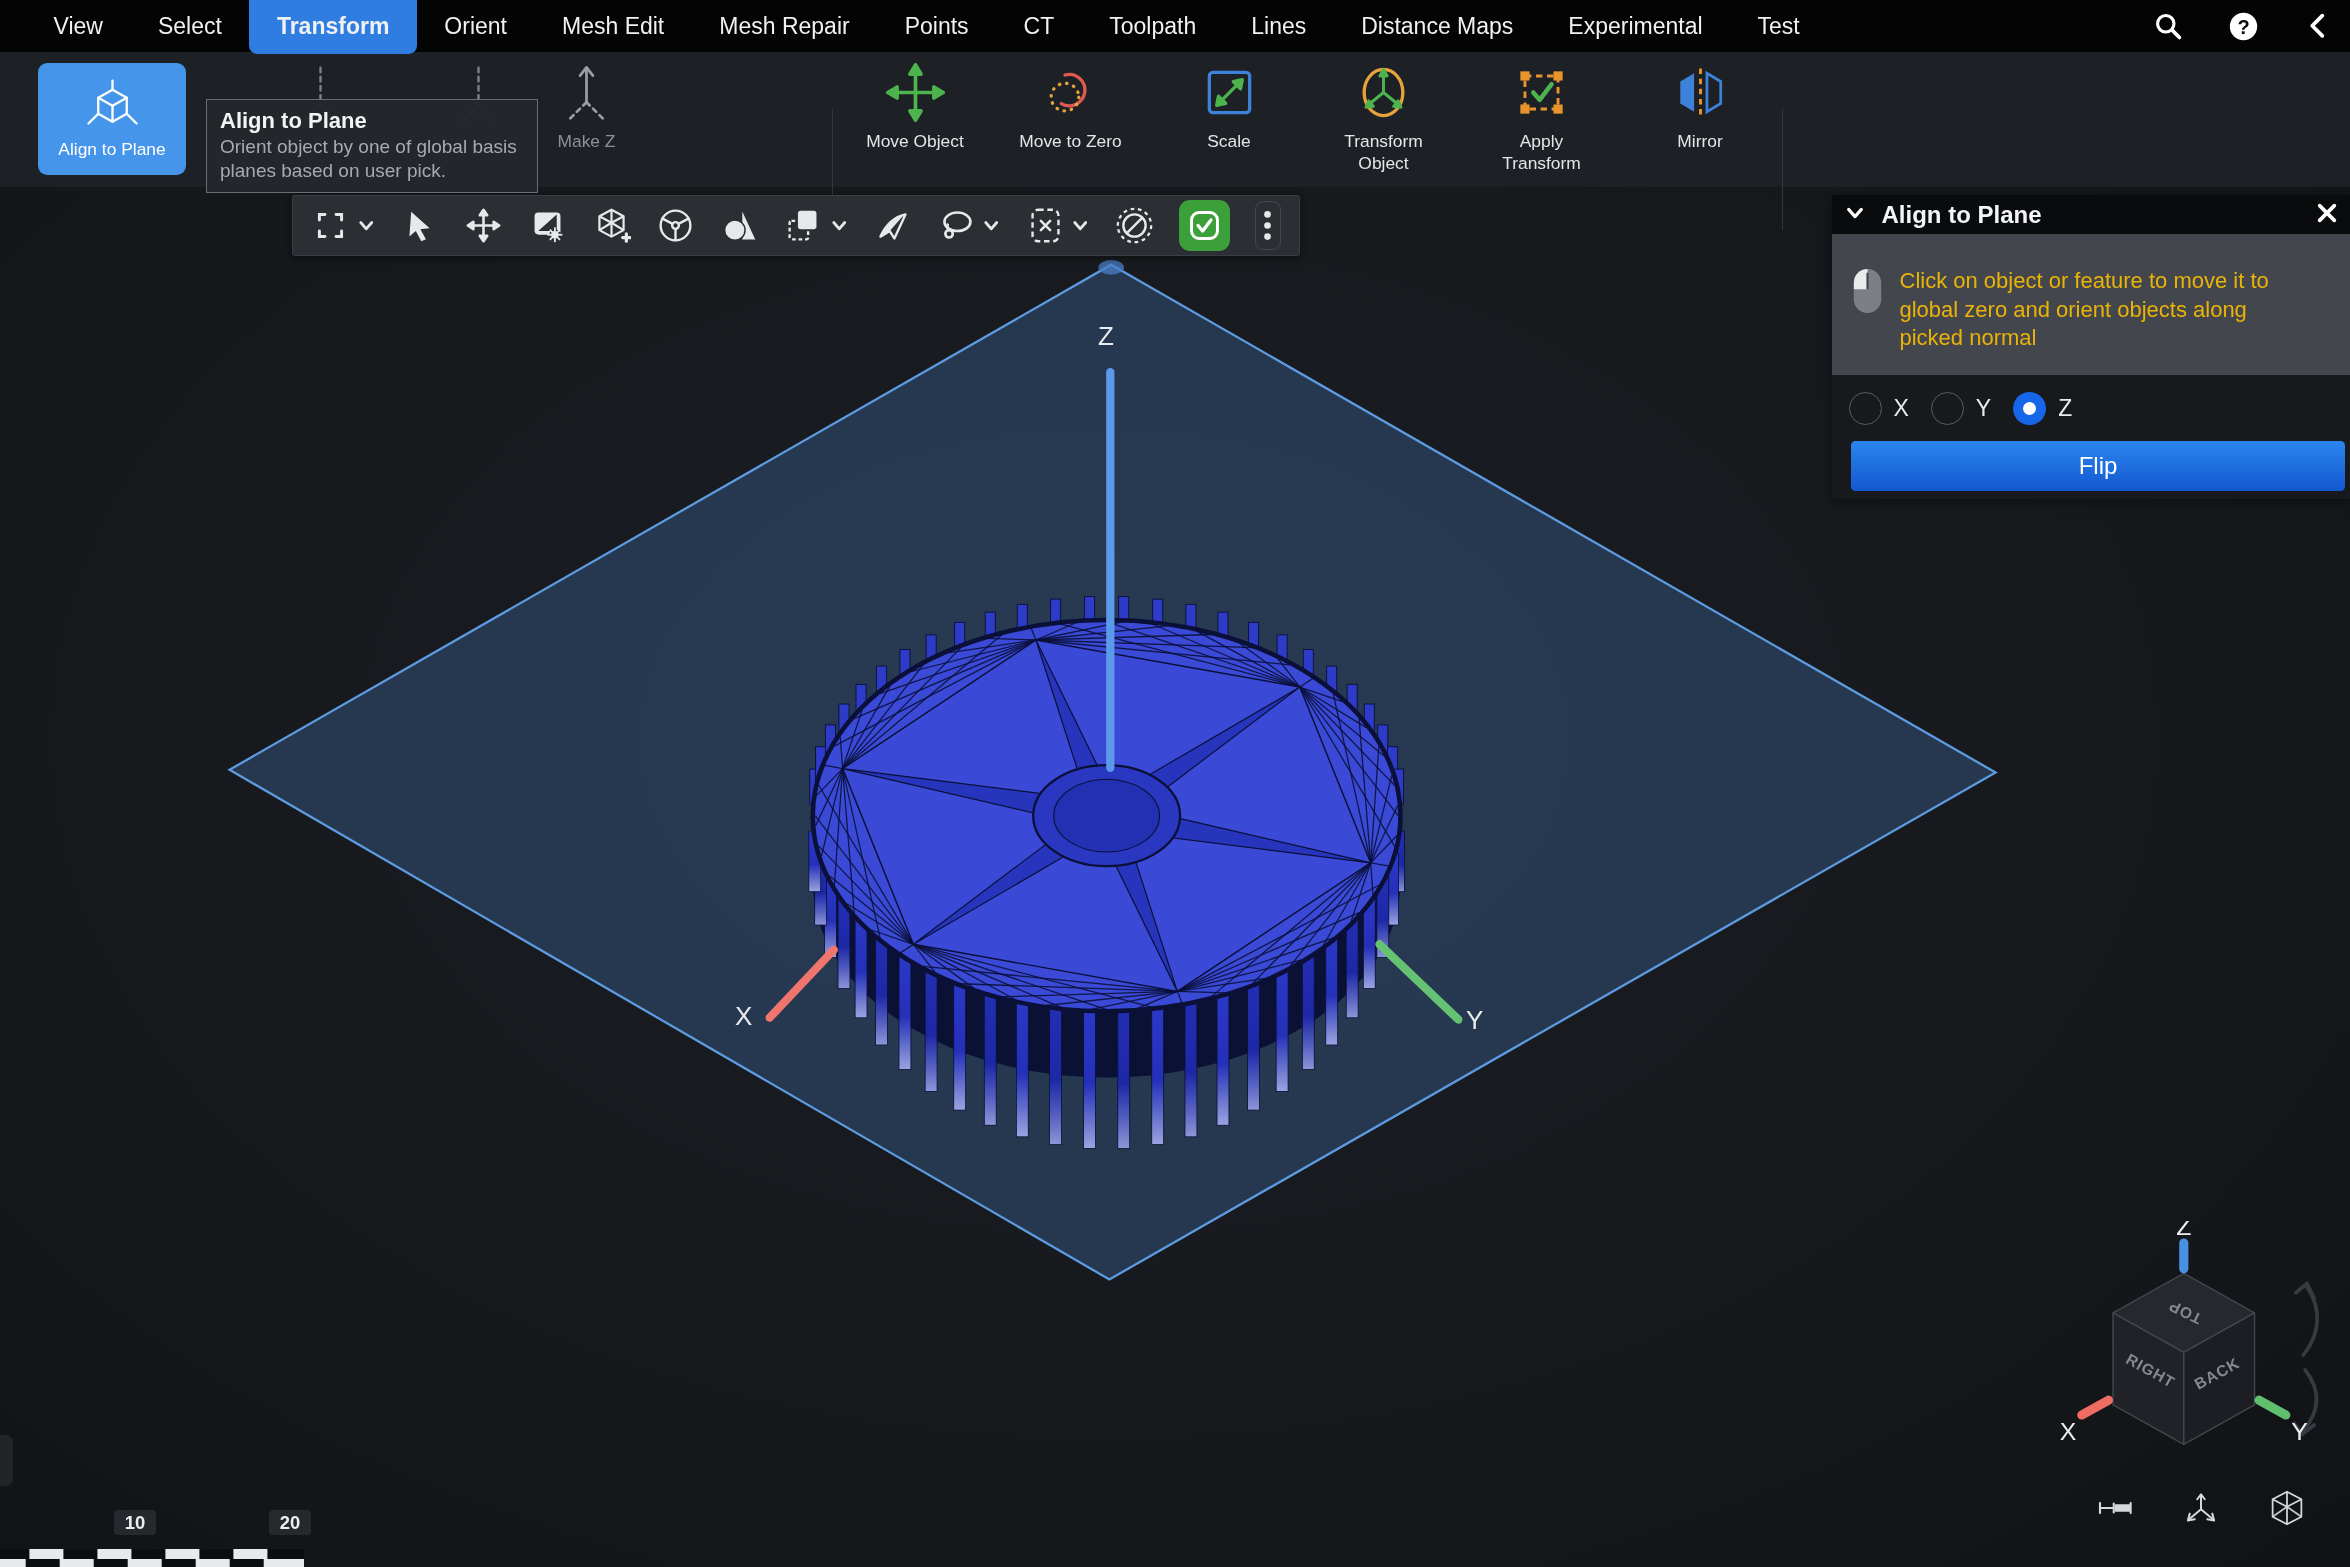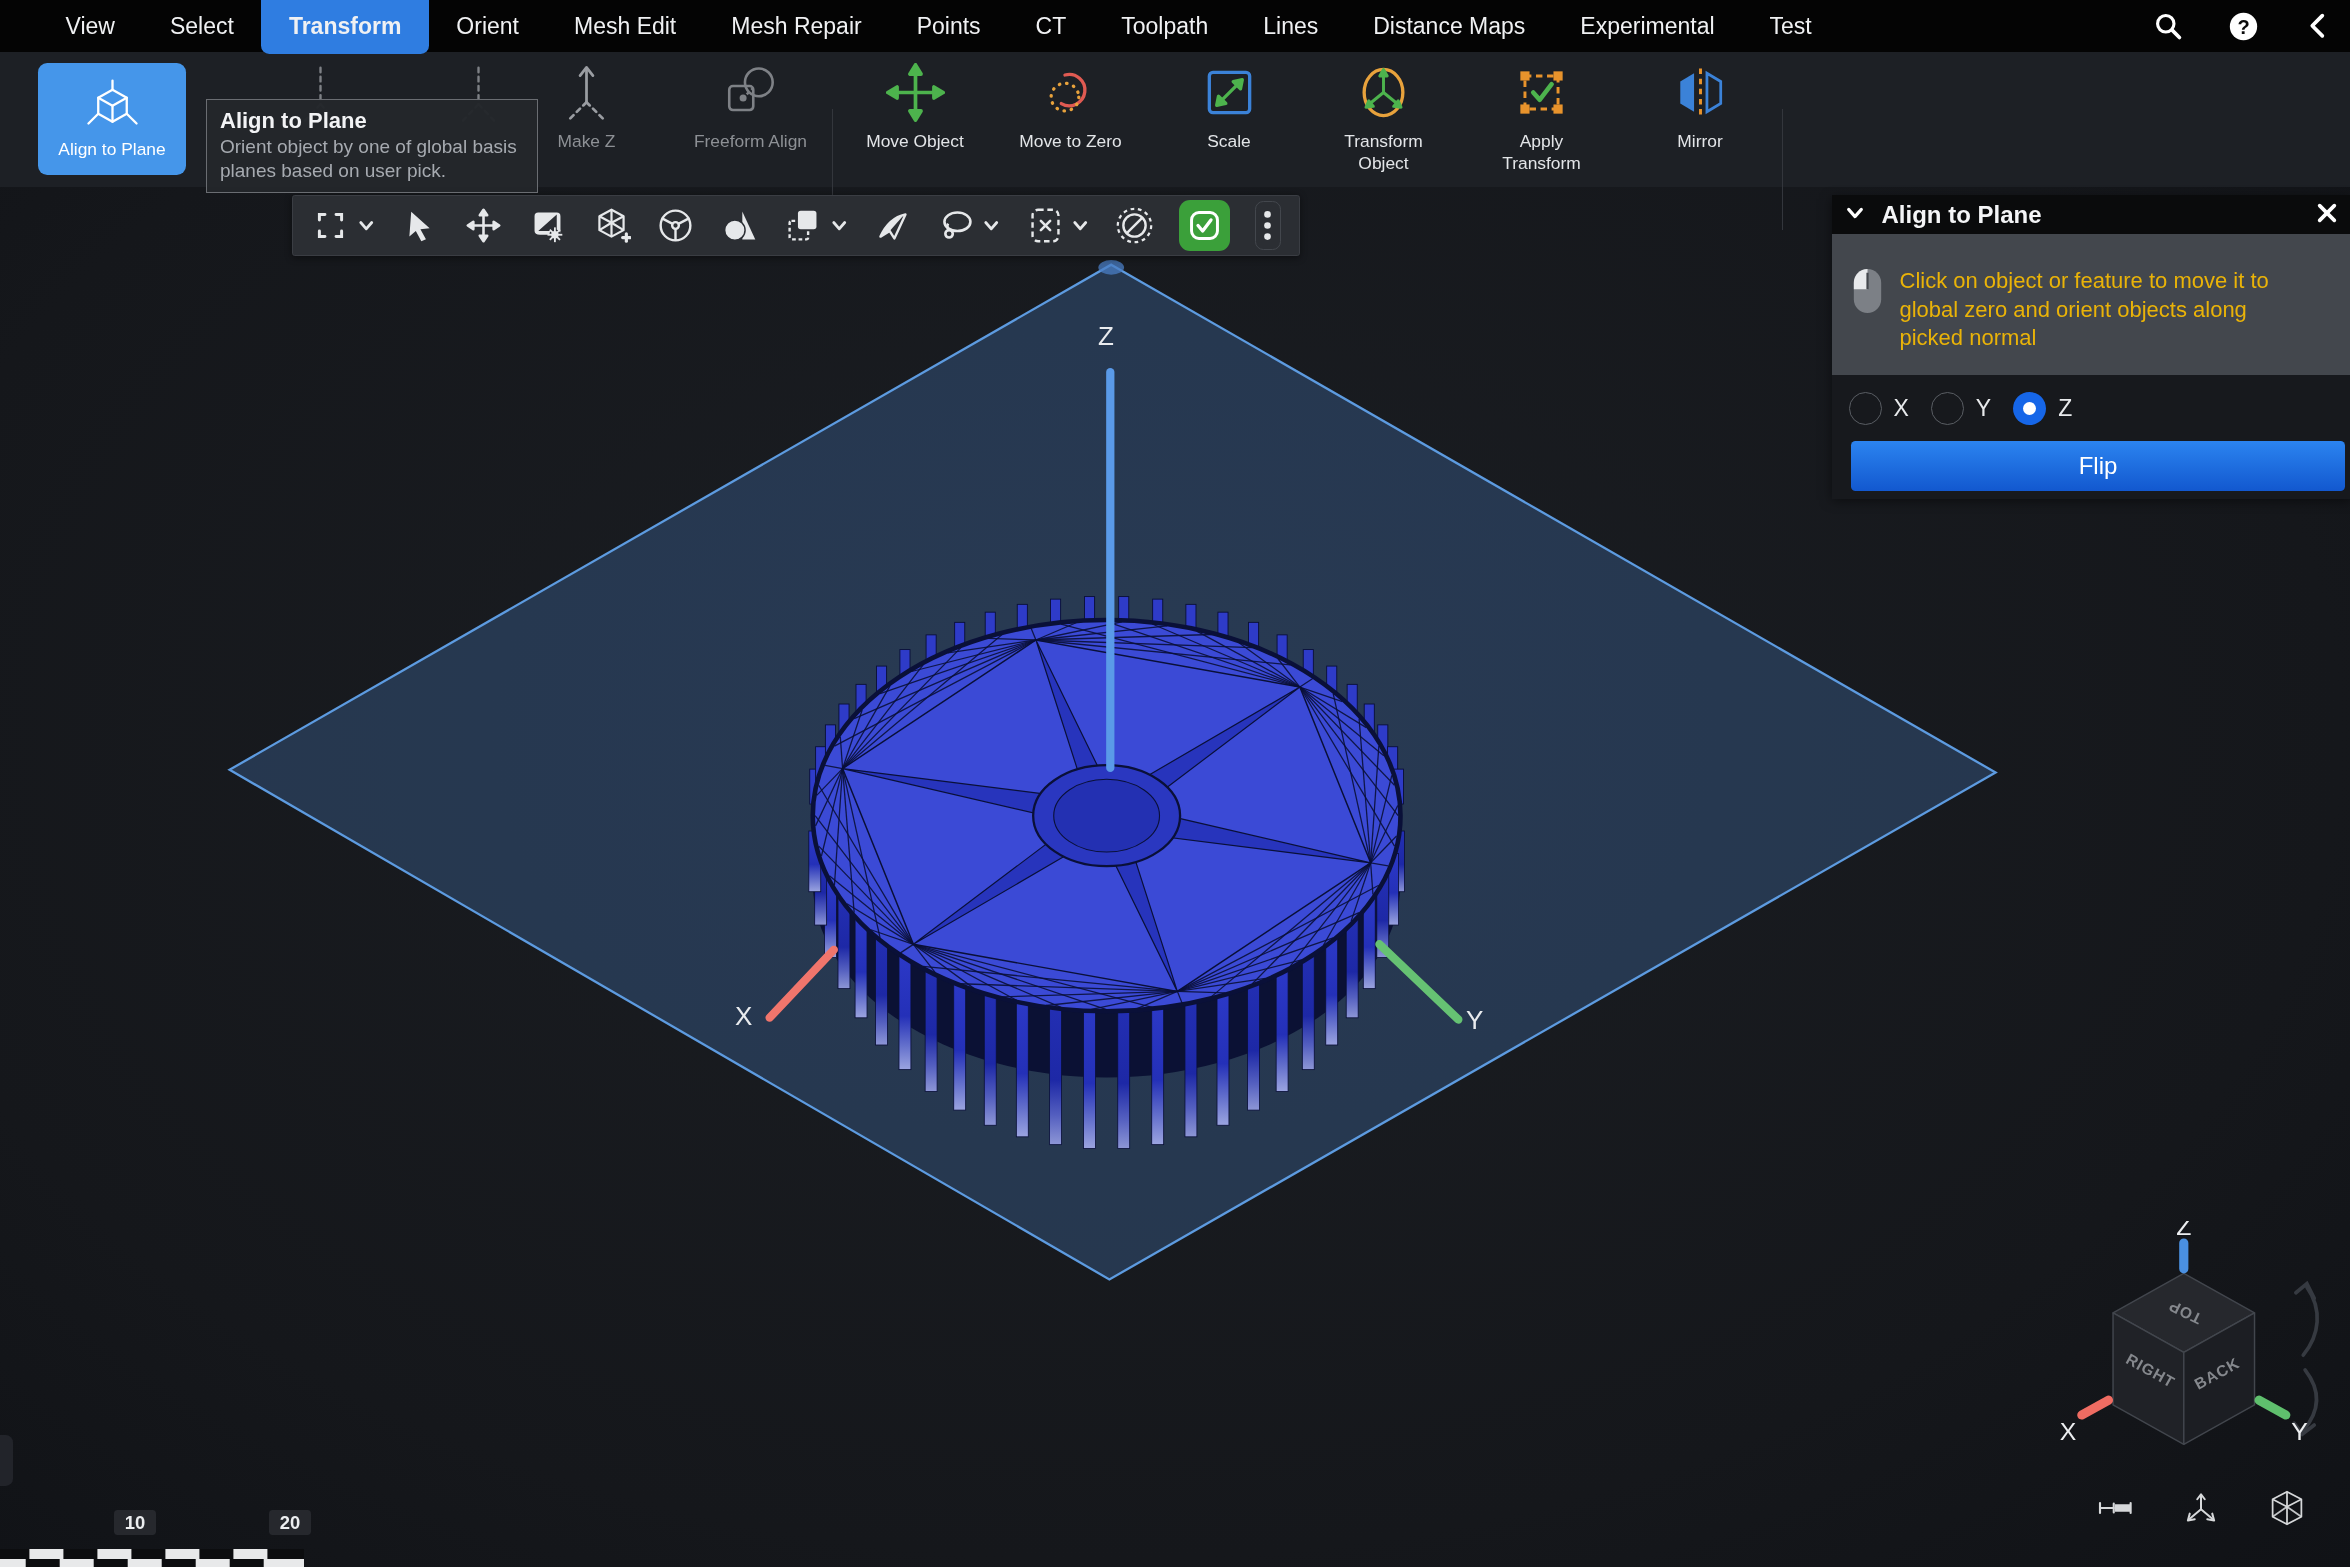--- a/index.html
+++ b/index.html
@@ -2,21 +2,21 @@
 <html style="font-size:14.7px"><head>
 <meta charset="utf-8">
 <style>
   * { margin:0; padding:0; box-sizing:border-box; }
   html,body { width:2351px; height:1568px; overflow:hidden; background:#17191d;
               font-family:"Liberation Sans", sans-serif; }
   #app { position:relative; width:2351px; height:1568px; background:#17191d; overflow:hidden; }
 
   
   .menubar { position:absolute; left:0; top:0; width:2351px; height:52px; background:#040404;
-             display:flex; align-items:center; padding-left:38px; z-index:30; }
+             display:flex; align-items:center; padding-left:26px; z-index:30; }
   .menu-tab { color:#f0f1f3; font-size:23px; font-weight:500; padding:0 27.5px; height:52px;
               display:flex; align-items:center; cursor:default; white-space:nowrap; }
   .menu-tab.active { background:#2f7de1; border-radius:0 0 8.3px 8.3px; height:56px; font-weight:600; }
   .menubar-icons { position:absolute; right:16.5px; top:0; height:52px; display:flex; align-items:center; gap:42px; }
   .mb-icon { width:33px; height:33px; display:flex; align-items:center; justify-content:center; }
 
   
   .ribbon { position:absolute; left:0; top:52px; width:2351px; height:135px; background:#1d2025; z-index:20; }
   .rb-btn { position:absolute; display:flex; flex-direction:column; align-items:center; text-align:center; }
   .rb-btn .rb-ico { height:72px; display:flex; align-items:center; justify-content:center; }
@@ -338,33 +338,20 @@
             <line x1="32" y1="10" x2="32" y2="46"></line>
             <polyline points="25,17 32,8 39,17" stroke-linejoin="round"></polyline>
             <line x1="32" y1="46" x2="14" y2="64" stroke-dasharray="5 5"></line>
             <line x1="32" y1="46" x2="50" y2="64" stroke-dasharray="5 5"></line>
           </g>
         </svg>
       </div>
       <div class="rb-label">Make Z</div>
     </div>
 
-    <div class="rb-btn disabled" style="left:668px; top:4.6px; width:165px;">
-      <div class="rb-ico">
-        <svg width="61" height="61" viewBox="0 0 66 66">
-          <g stroke="#7e8186" stroke-width="2.8" fill="none">
-            <circle cx="42" cy="22" r="15"></circle>
-            <rect x="10" y="26" width="26" height="26" rx="4"></rect>
-            <path d="M24 40 L36 28" stroke-dasharray="3 4"></path>
-            <circle cx="25" cy="39" r="2.4" fill="#7e8186"></circle>
-          </g>
-        </svg>
-      </div>
-      <div class="rb-label">Freeform Align</div>
-    </div>
 
     <div class="rb-sep" style="left:832px;"></div>
 
     <div class="rb-btn" style="left:846px; top:4.6px; width:138px;">
       <div class="rb-ico">
         <svg width="59" height="59" viewBox="0 0 64 64">
           <g stroke="#4db34d" stroke-width="4" fill="#4db34d" stroke-linejoin="round" stroke-linecap="round">
             <line x1="32" y1="12" x2="32" y2="52"></line>
               <line x1="12" y1="32" x2="52" y2="32"></line>
             <polygon points="32,2 26,12 38,12"></polygon>

